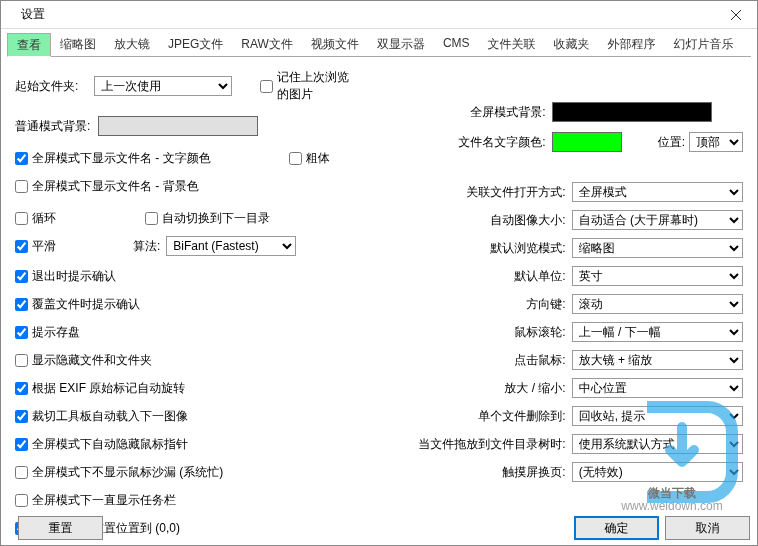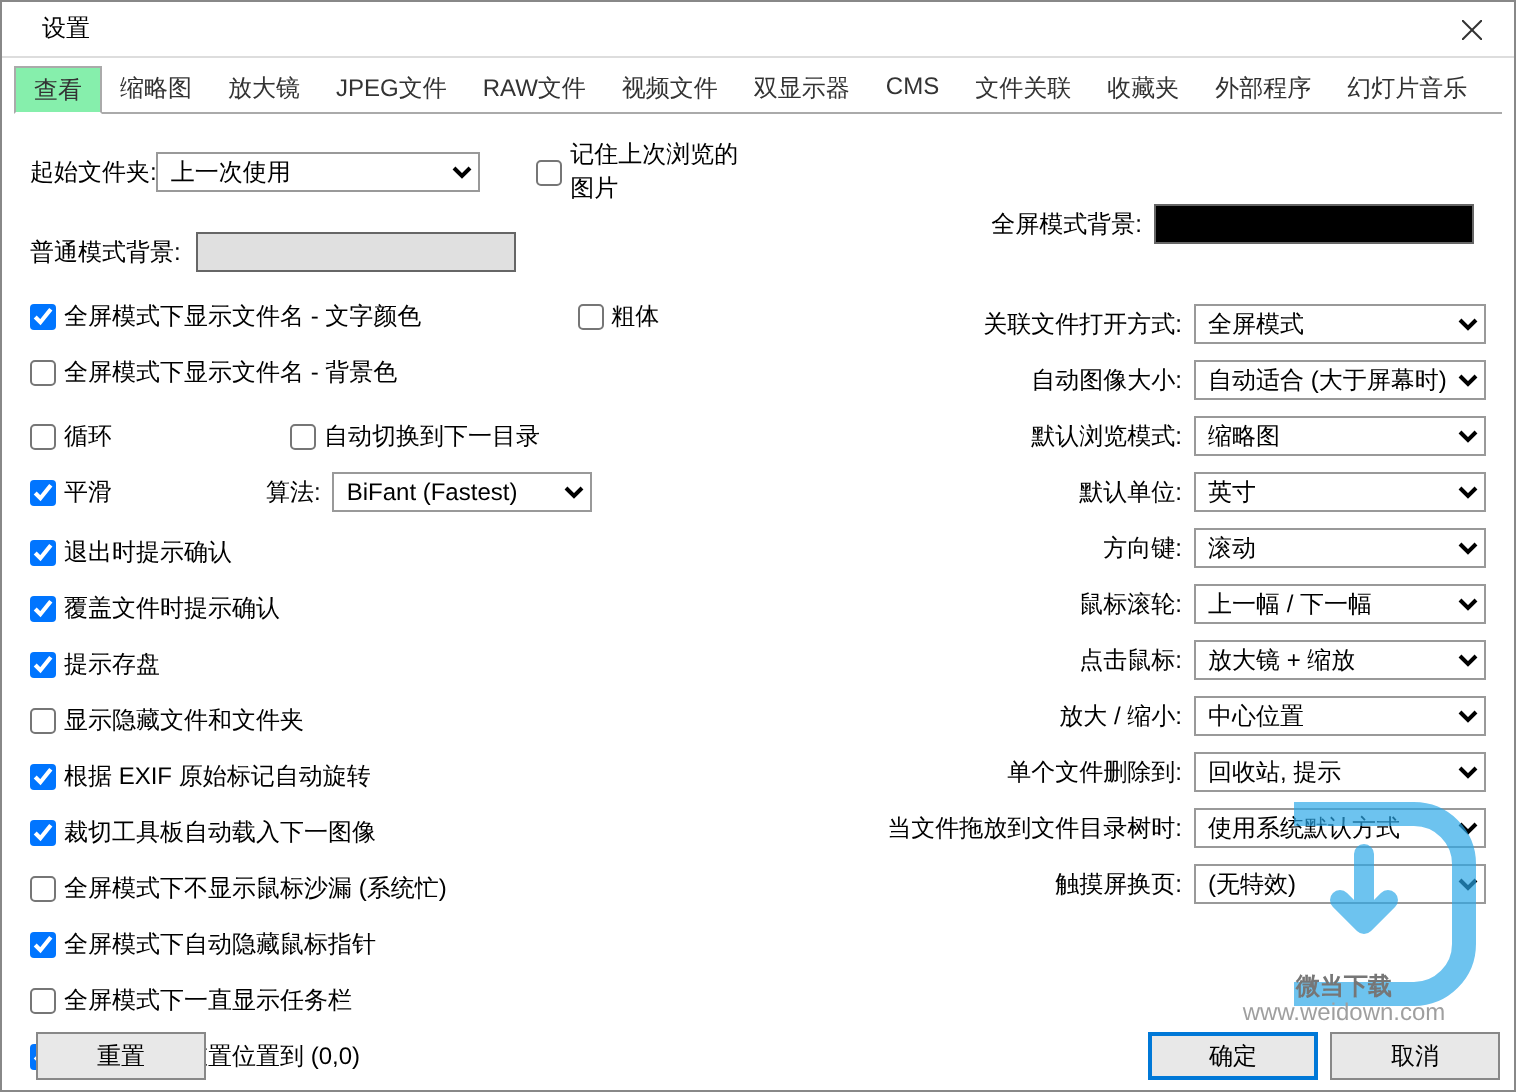--- a/index.html
+++ b/index.html
@@ -55,21 +55,21 @@
     <div class="tab">收藏夹</div>
     <div class="tab">外部程序</div>
     <div class="tab">幻灯片音乐</div>
   </div>
 
   <div class="content">
 
     <div class="col" style="flex:1.05">
       <div class="row">
         <span class="label">起始文件夹:</span>
-        <select style="width:180px;"><option>上一次使用</option></select>
+        <select style="width:180px;margin-left:16px"><option>上一次使用</option></select>
         <label class="checkbox" style="margin-left:28px">
           <input type="checkbox" style="">
             <span>记住上次浏览的图片</span>
         </label>
       </div>
 
       <div class="row" style="margin-top:10px">
         <span class="label">普通模式背景:</span>
         <span class="color-box" style="width: 160px; margin-left: 8px; background: rgb(224, 224, 224);"></span>
       </div>
@@ -141,28 +141,28 @@
           </label>
         </div>
       <div class="row">
           <label class="checkbox">
             <input type="checkbox" checked="" style="">
             <span>裁切工具板自动载入下一图像</span>
           </label>
         </div>
       <div class="row">
           <label class="checkbox">
+            <input type="checkbox" checked="" style="">
+            <span>全屏模式下自动隐藏鼠标指针</span>
+          </label>
+        </div>
+      <div class="row">
+          <label class="checkbox">
             <input type="checkbox" style="">
             <span>全屏模式下不显示鼠标沙漏 (系统忙)</span>
-          </label>
-        </div>
-      <div class="row">
-          <label class="checkbox">
-            <input type="checkbox" checked="" style="">
-            <span>全屏模式下自动隐藏鼠标指针</span>
           </label>
         </div>
       <div class="row">
           <label class="checkbox">
             <input type="checkbox" style="">
             <span>全屏模式下一直显示任务栏</span>
           </label>
         </div>
       <div class="row">
           <label class="checkbox">
@@ -170,20 +170,26 @@
             <span>读取图像时重置位置到 (0,0)</span>
           </label>
         </div>
     </div>
 
     <div class="col" style="flex:0.95">
       <div style="height:30px"></div>
       <div class="row">
         <span class="label-right" style="width:135px">全屏模式背景:</span>
         <span class="color-box" style="width:160px;background:#000"></span>
+      </div>
+      <div class="row" style="margin-top:4px">
+        <span class="label-right" style="width:135px">文件名文字颜色:</span>
+        <span class="color-box" style="width:70px;background:#00ff00"></span>
+        <span class="label" style="margin-left:36px">位置:</span>
+        <select style="width:54px;margin-left:4px"><option>顶部</option></select>
       </div>
 
       <div style="height:22px"></div>
 
       <div class="row">
           <span class="label-right" style="width:155px">关联文件打开方式:</span>
           <select style="flex:1"><option>全屏模式</option></select>
         </div>
       <div class="row">
           <span class="label-right" style="width:155px">自动图像大小:</span>

